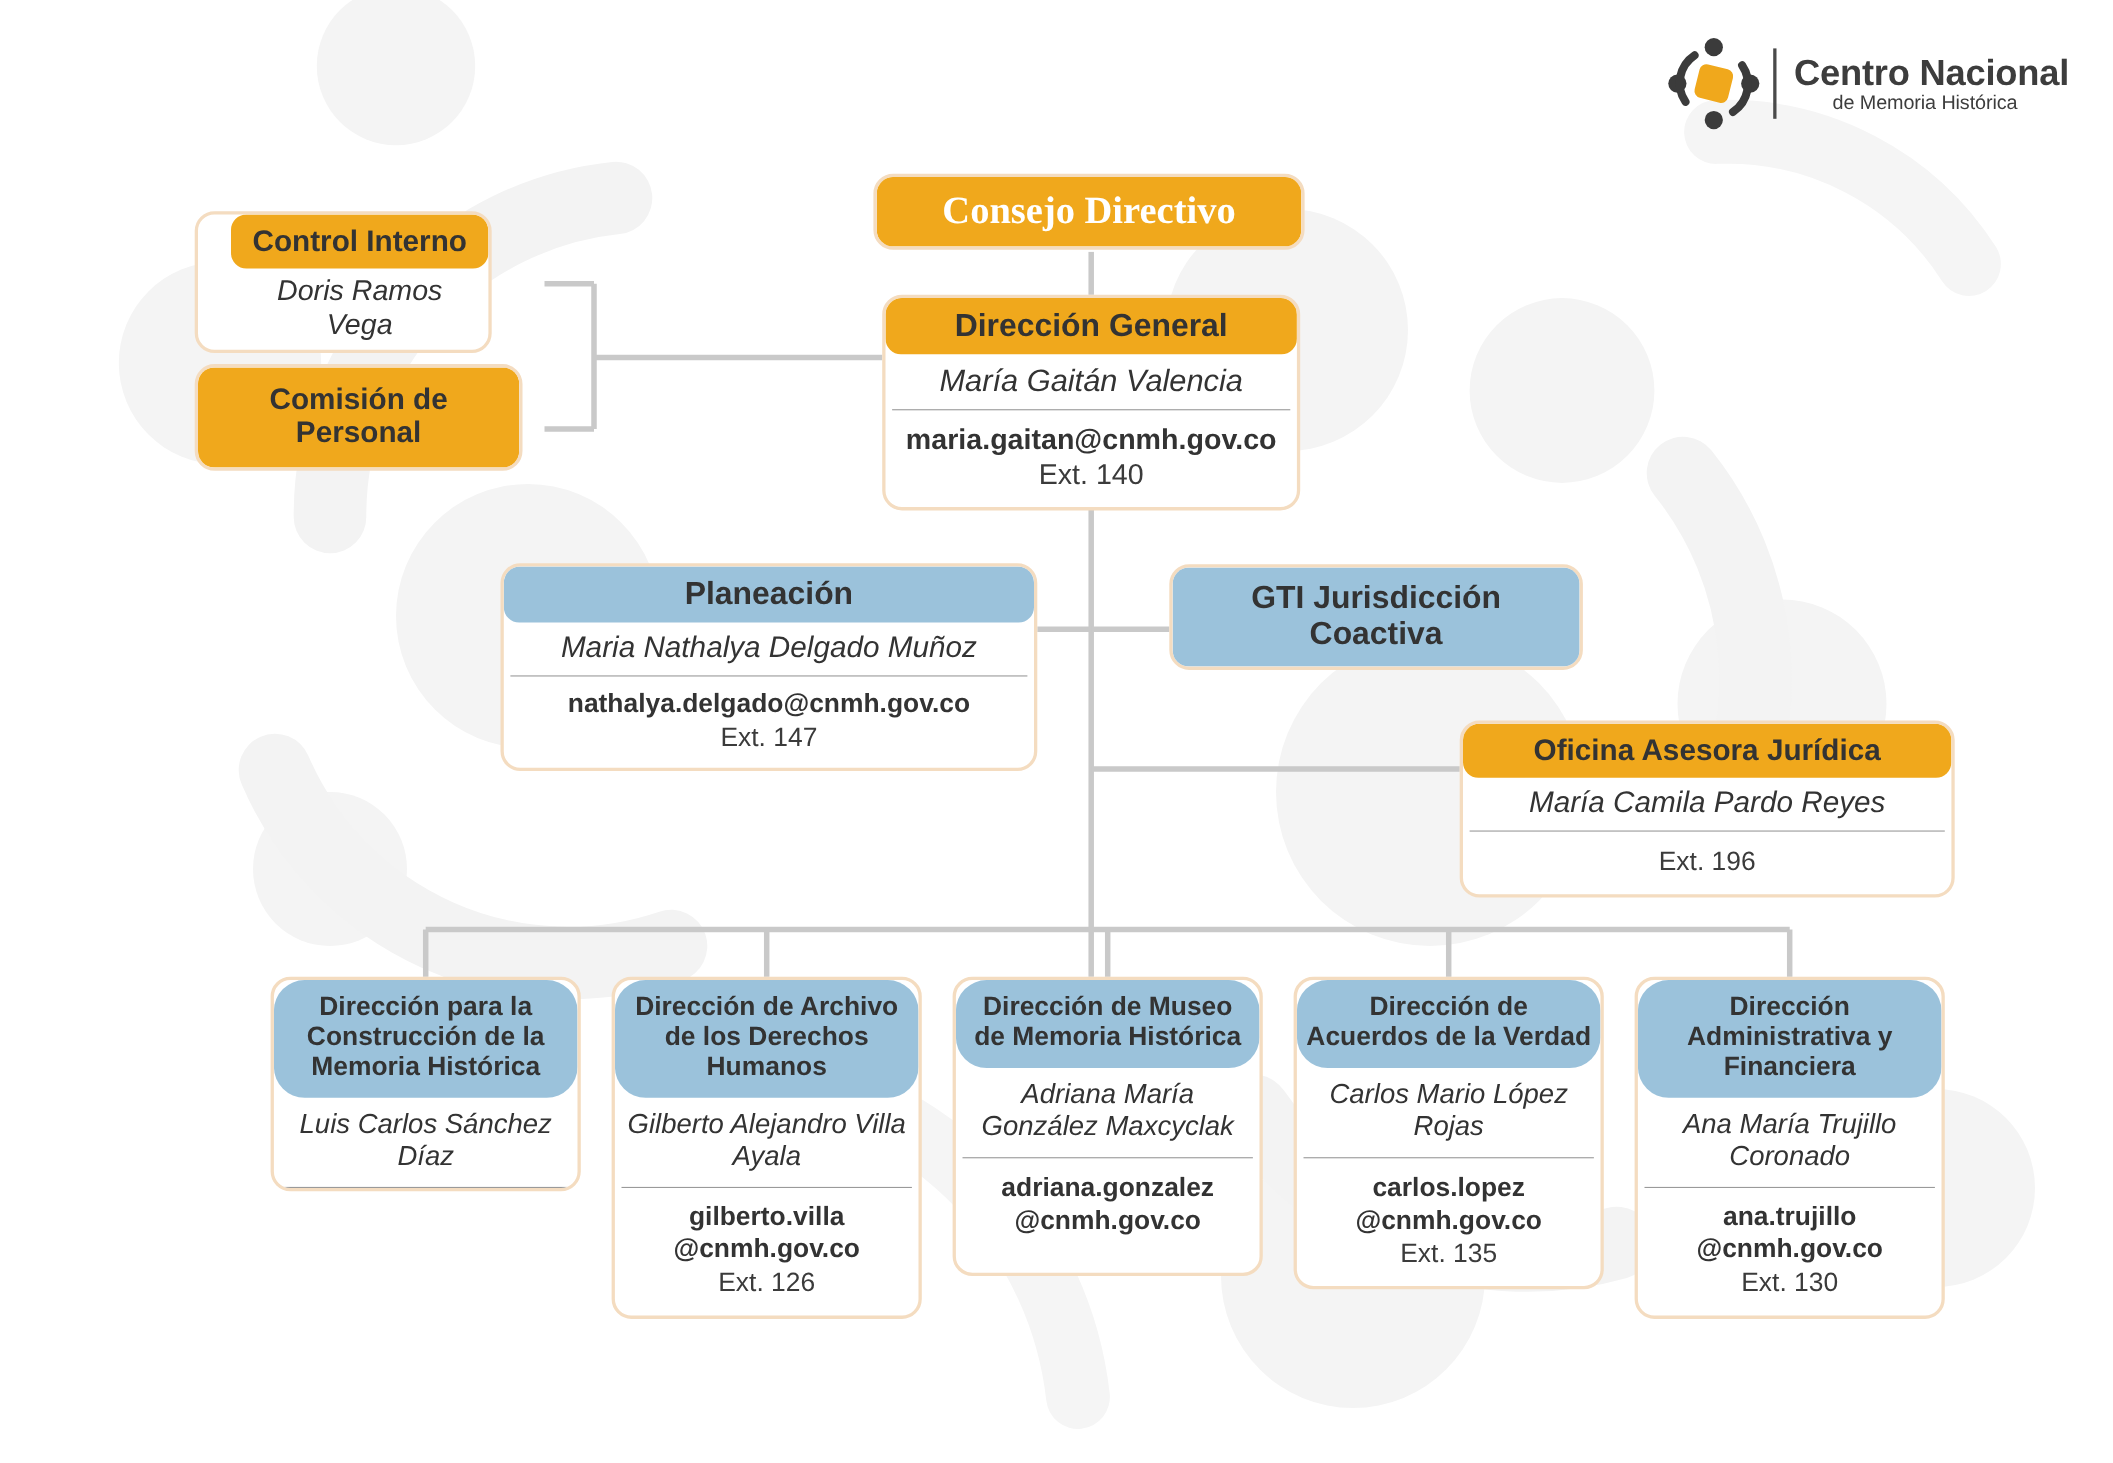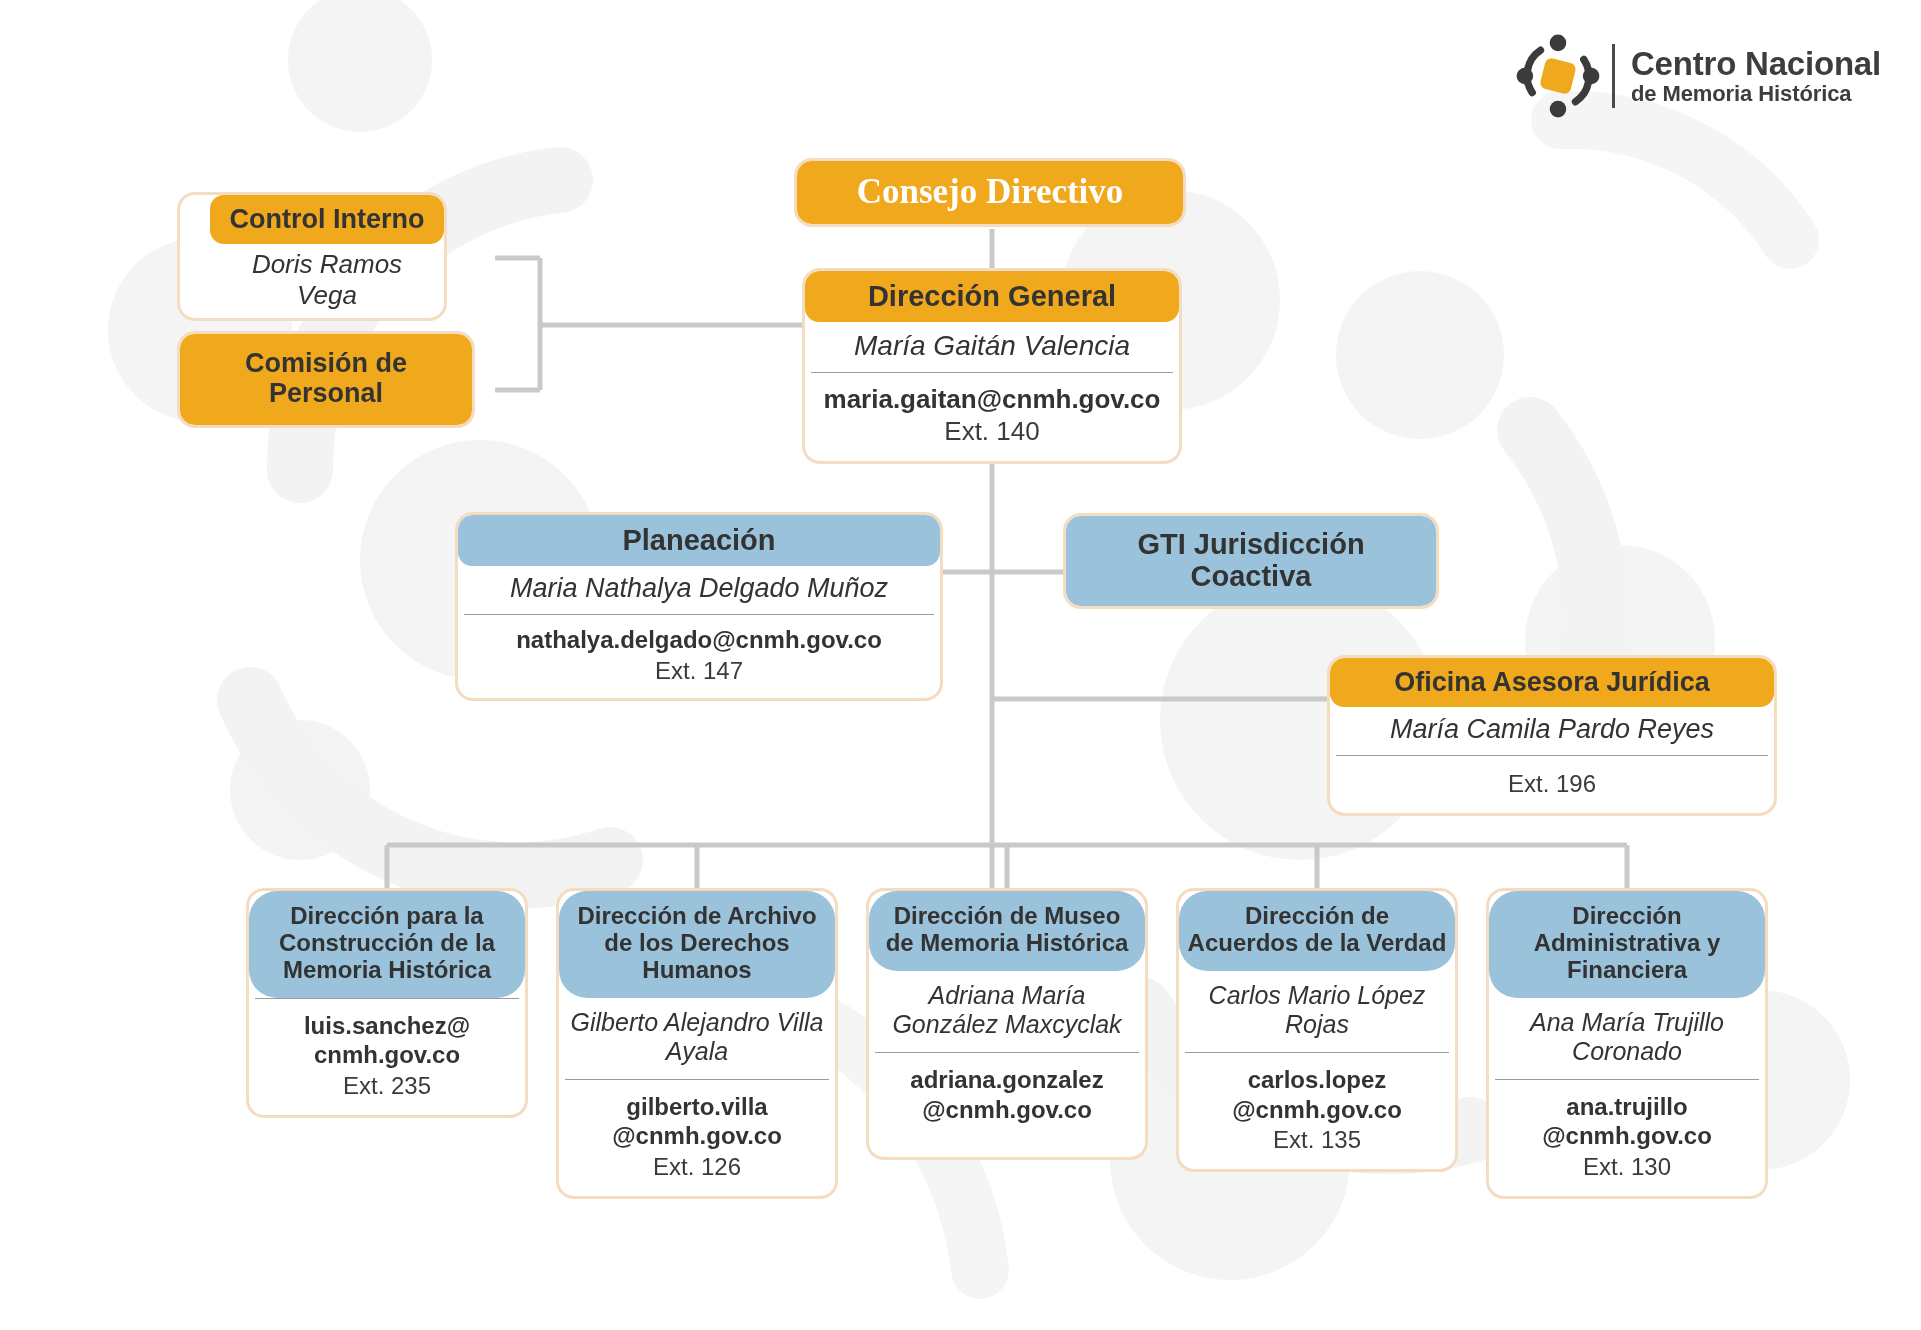--- a/index.html
+++ b/index.html
@@ -56,24 +56,25 @@
     color: #3d3d3d;
   }
   #brand-logo .wm-line1 {
     font-size: 33px;
     font-weight: 700;
     letter-spacing: -0.2px;
     white-space: nowrap;
     text-align: center;
   }
   #brand-logo .wm-line2 {
-    font-size: 22px;
-    font-weight: 700;
+    font-size: 18px;
+    font-weight: 400;
     letter-spacing: -0.1px;
     white-space: nowrap;
+    margin-left: 35px;
   }
 
   
   .node {
     position: absolute;
     z-index: 3;
     border: 3px solid #f4dcc0;
     border-radius: 18px;
     background: #ffffff;
     overflow: hidden;
@@ -279,25 +280,22 @@
     <div class="hdr">Oficina Asesora Jurídica</div>
     <div class="person">María Camila Pardo Reyes</div>
     <div class="divider"></div>
     <div class="contact">
       <div class="ext">Ext. 196</div>
     </div>
   </div>
 
   <div class="node blue leaf" id="leaf-0">
     <div class="hdr">Dirección para la Construcción de la Memoria Histórica</div>
-    <div class="divider"></div>
-    <div class="contact">
-      <div class="email">luis.sanchez@ cnmh.gov.co</div>
-      <div class="ext">Ext. 235</div>
-    </div>
+    <div class="person">Luis Carlos Sánchez Díaz</div>
+    <div class="divider"></div>
   </div>
 
   <div class="node blue leaf" id="leaf-1">
     <div class="hdr">Dirección de Archivo de los Derechos Humanos</div>
     <div class="person">Gilberto Alejandro Villa Ayala</div>
     <div class="divider"></div>
     <div class="contact">
       <div class="email">gilberto.villa @cnmh.gov.co</div>
       <div class="ext">Ext. 126</div>
     </div>

